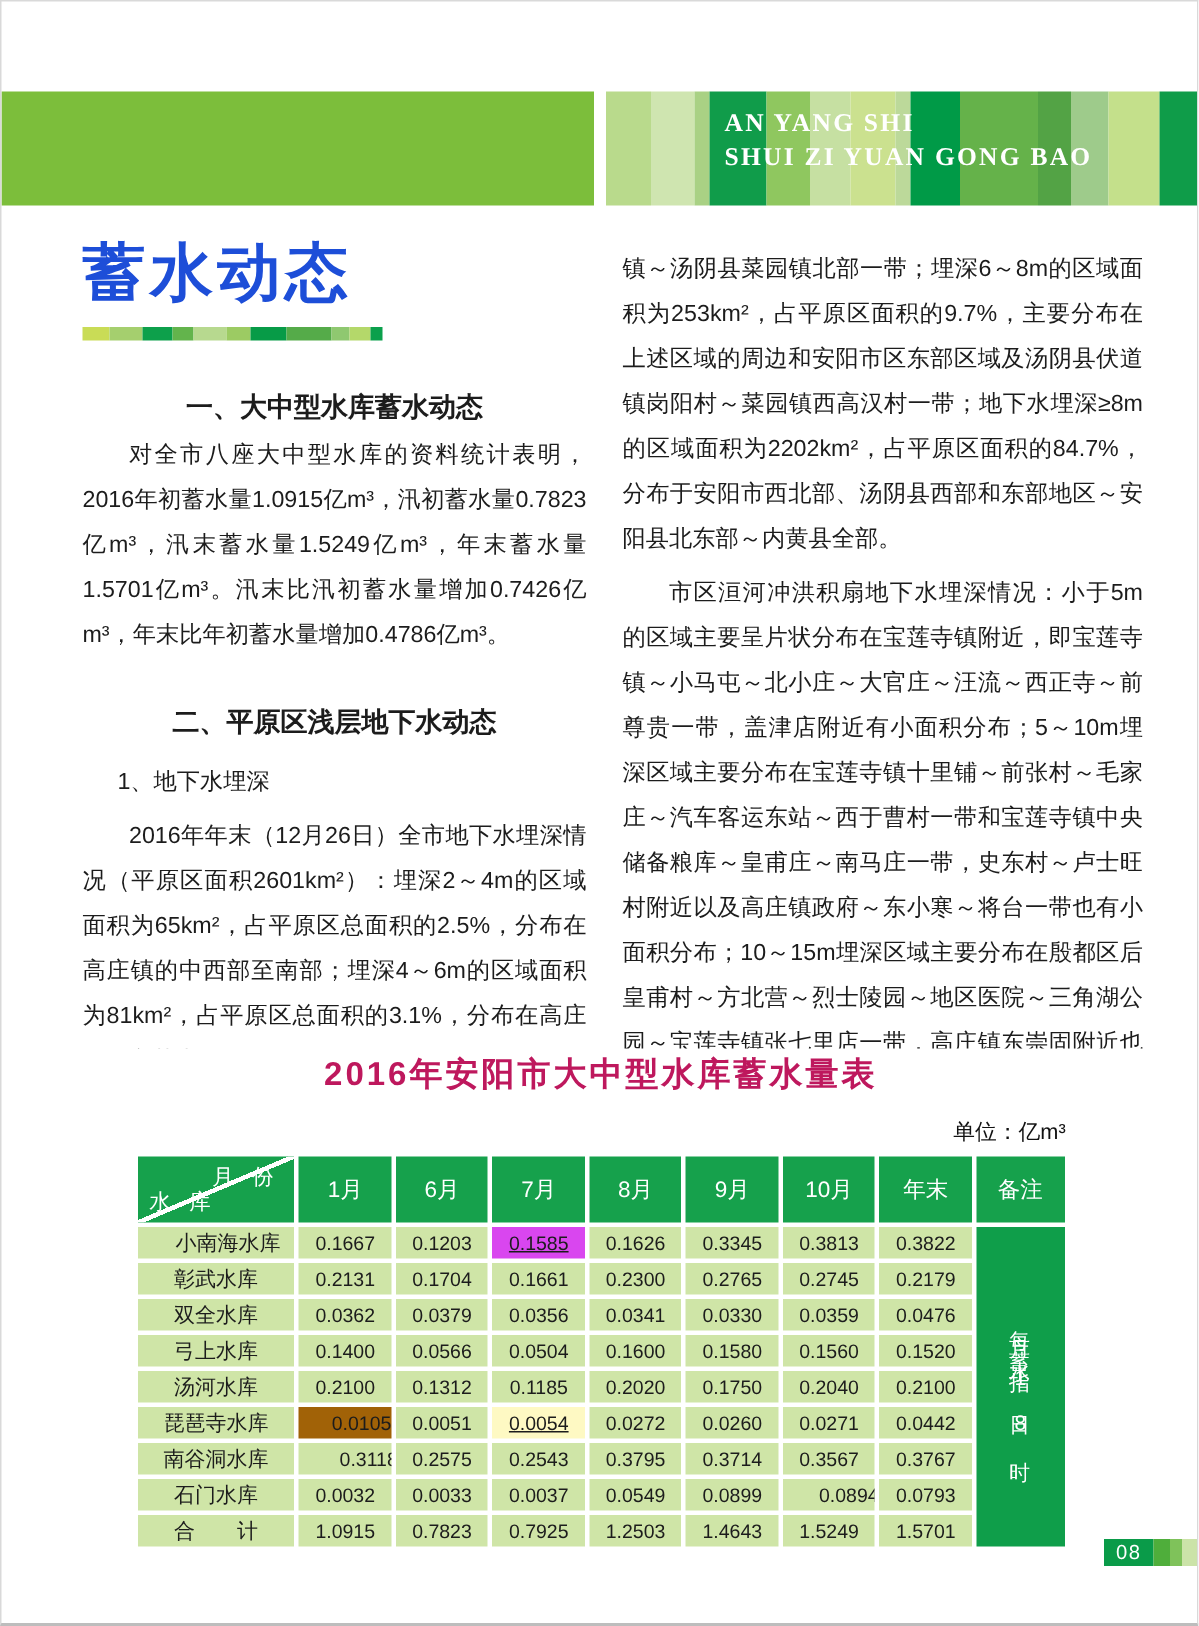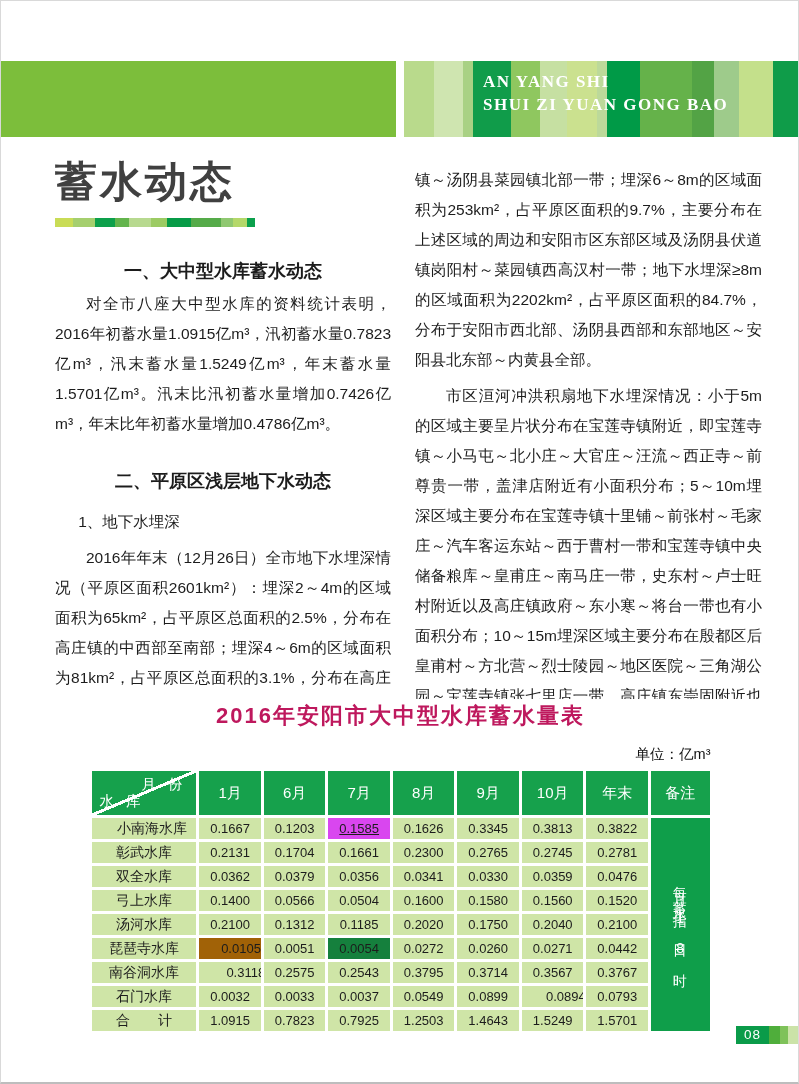--- a/index.html
+++ b/index.html
@@ -111,21 +111,21 @@
         <div style="background: rgb(15, 156, 73); width: 27px;"></div>
       </div>
     <div class="banner-text">
       <div>AN YANG SHI</div>
       <div>SHUI ZI YUAN GONG BAO</div>
     </div>
   </div>
 
   <div class="columns">
     <div class="col-left">
-      <h1 class="page-title" id="page-title" style="color: #404040;">蓄水动态</h1>
+      <h1 class="page-title" id="page-title" style="color: #1d4ed8;">蓄水动态</h1>
       <div class="title-stripes" id="title-stripes">
           <div style="background: rgb(201, 220, 86); width: 18px;"></div>
           <div style="background: rgb(165, 207, 110); width: 22px;"></div>
           <div style="background: rgb(13, 160, 75); width: 20px;"></div>
           <div style="background: rgb(99, 180, 76); width: 14px;"></div>
           <div style="background: rgb(183, 217, 143); width: 22px;"></div>
           <div style="background: rgb(156, 203, 99); width: 16px;"></div>
           <div style="background: rgb(7, 155, 71); width: 24px;"></div>
           <div style="background: rgb(85, 171, 73); width: 30px;"></div>
           <div style="background: rgb(143, 200, 112); width: 12px;"></div>
@@ -190,21 +190,21 @@
               <td class="remark" rowspan="9" style="background: rgb(15, 158, 74);"><span>每月蓄水指1日8时</span></td>
             </tr>
             <tr>
               <td class="name" style="background: rgb(207, 229, 167);">彰武水库</td>
               <td class="val" style="background: rgb(207, 229, 167);">0.2131</td>
               <td class="val" style="background: rgb(207, 229, 167);">0.1704</td>
               <td class="val" style="background: rgb(207, 229, 167);">0.1661</td>
               <td class="val" style="background: rgb(207, 229, 167);">0.2300</td>
               <td class="val" style="background: rgb(207, 229, 167);">0.2765</td>
               <td class="val" style="background: rgb(207, 229, 167);">0.2745</td>
-              <td class="val" style="background: rgb(207, 229, 167);">0.2781</td>
+              <td class="val" style="background: rgb(207, 229, 167);">0.2179</td>
             </tr>
             <tr>
               <td class="name" style="background: rgb(207, 229, 167);">双全水库</td>
               <td class="val" style="background: rgb(207, 229, 167);">0.0362</td>
               <td class="val" style="background: rgb(207, 229, 167);">0.0379</td>
               <td class="val" style="background: rgb(207, 229, 167);">0.0356</td>
               <td class="val" style="background: rgb(207, 229, 167);">0.0341</td>
               <td class="val" style="background: rgb(207, 229, 167);">0.0330</td>
               <td class="val" style="background: rgb(207, 229, 167);">0.0359</td>
               <td class="val" style="background: rgb(207, 229, 167);">0.0476</td>
@@ -226,21 +226,21 @@
               <td class="val" style="background: rgb(207, 229, 167);">0.1185</td>
               <td class="val" style="background: rgb(207, 229, 167);">0.2020</td>
               <td class="val" style="background: rgb(207, 229, 167);">0.1750</td>
               <td class="val" style="background: rgb(207, 229, 167);">0.2040</td>
               <td class="val" style="background: rgb(207, 229, 167);">0.2100</td>
             </tr>
             <tr>
               <td class="name" style="background: rgb(207, 229, 167);">琵琶寺水库</td>
               <td class="val" style="background: #a16207; text-align: right;">0.0105</td>
               <td class="val" style="background: rgb(207, 229, 167);">0.0051</td>
-              <td class="val" style="background: #15803d;">0.0054</td>
+              <td class="val" style="background: #fef9c3; text-decoration: underline;">0.0054</td>
               <td class="val" style="background: rgb(207, 229, 167);">0.0272</td>
               <td class="val" style="background: rgb(207, 229, 167);">0.0260</td>
               <td class="val" style="background: rgb(207, 229, 167);">0.0271</td>
               <td class="val" style="background: rgb(207, 229, 167);">0.0442</td>
             </tr>
             <tr>
               <td class="name" style="background: rgb(207, 229, 167);">南谷洞水库</td>
               <td class="val" style="background: rgb(207, 229, 167); padding-left: 27px;">0.3118</td>
               <td class="val" style="background: rgb(207, 229, 167);">0.2575</td>
               <td class="val" style="background: rgb(207, 229, 167);">0.2543</td>

